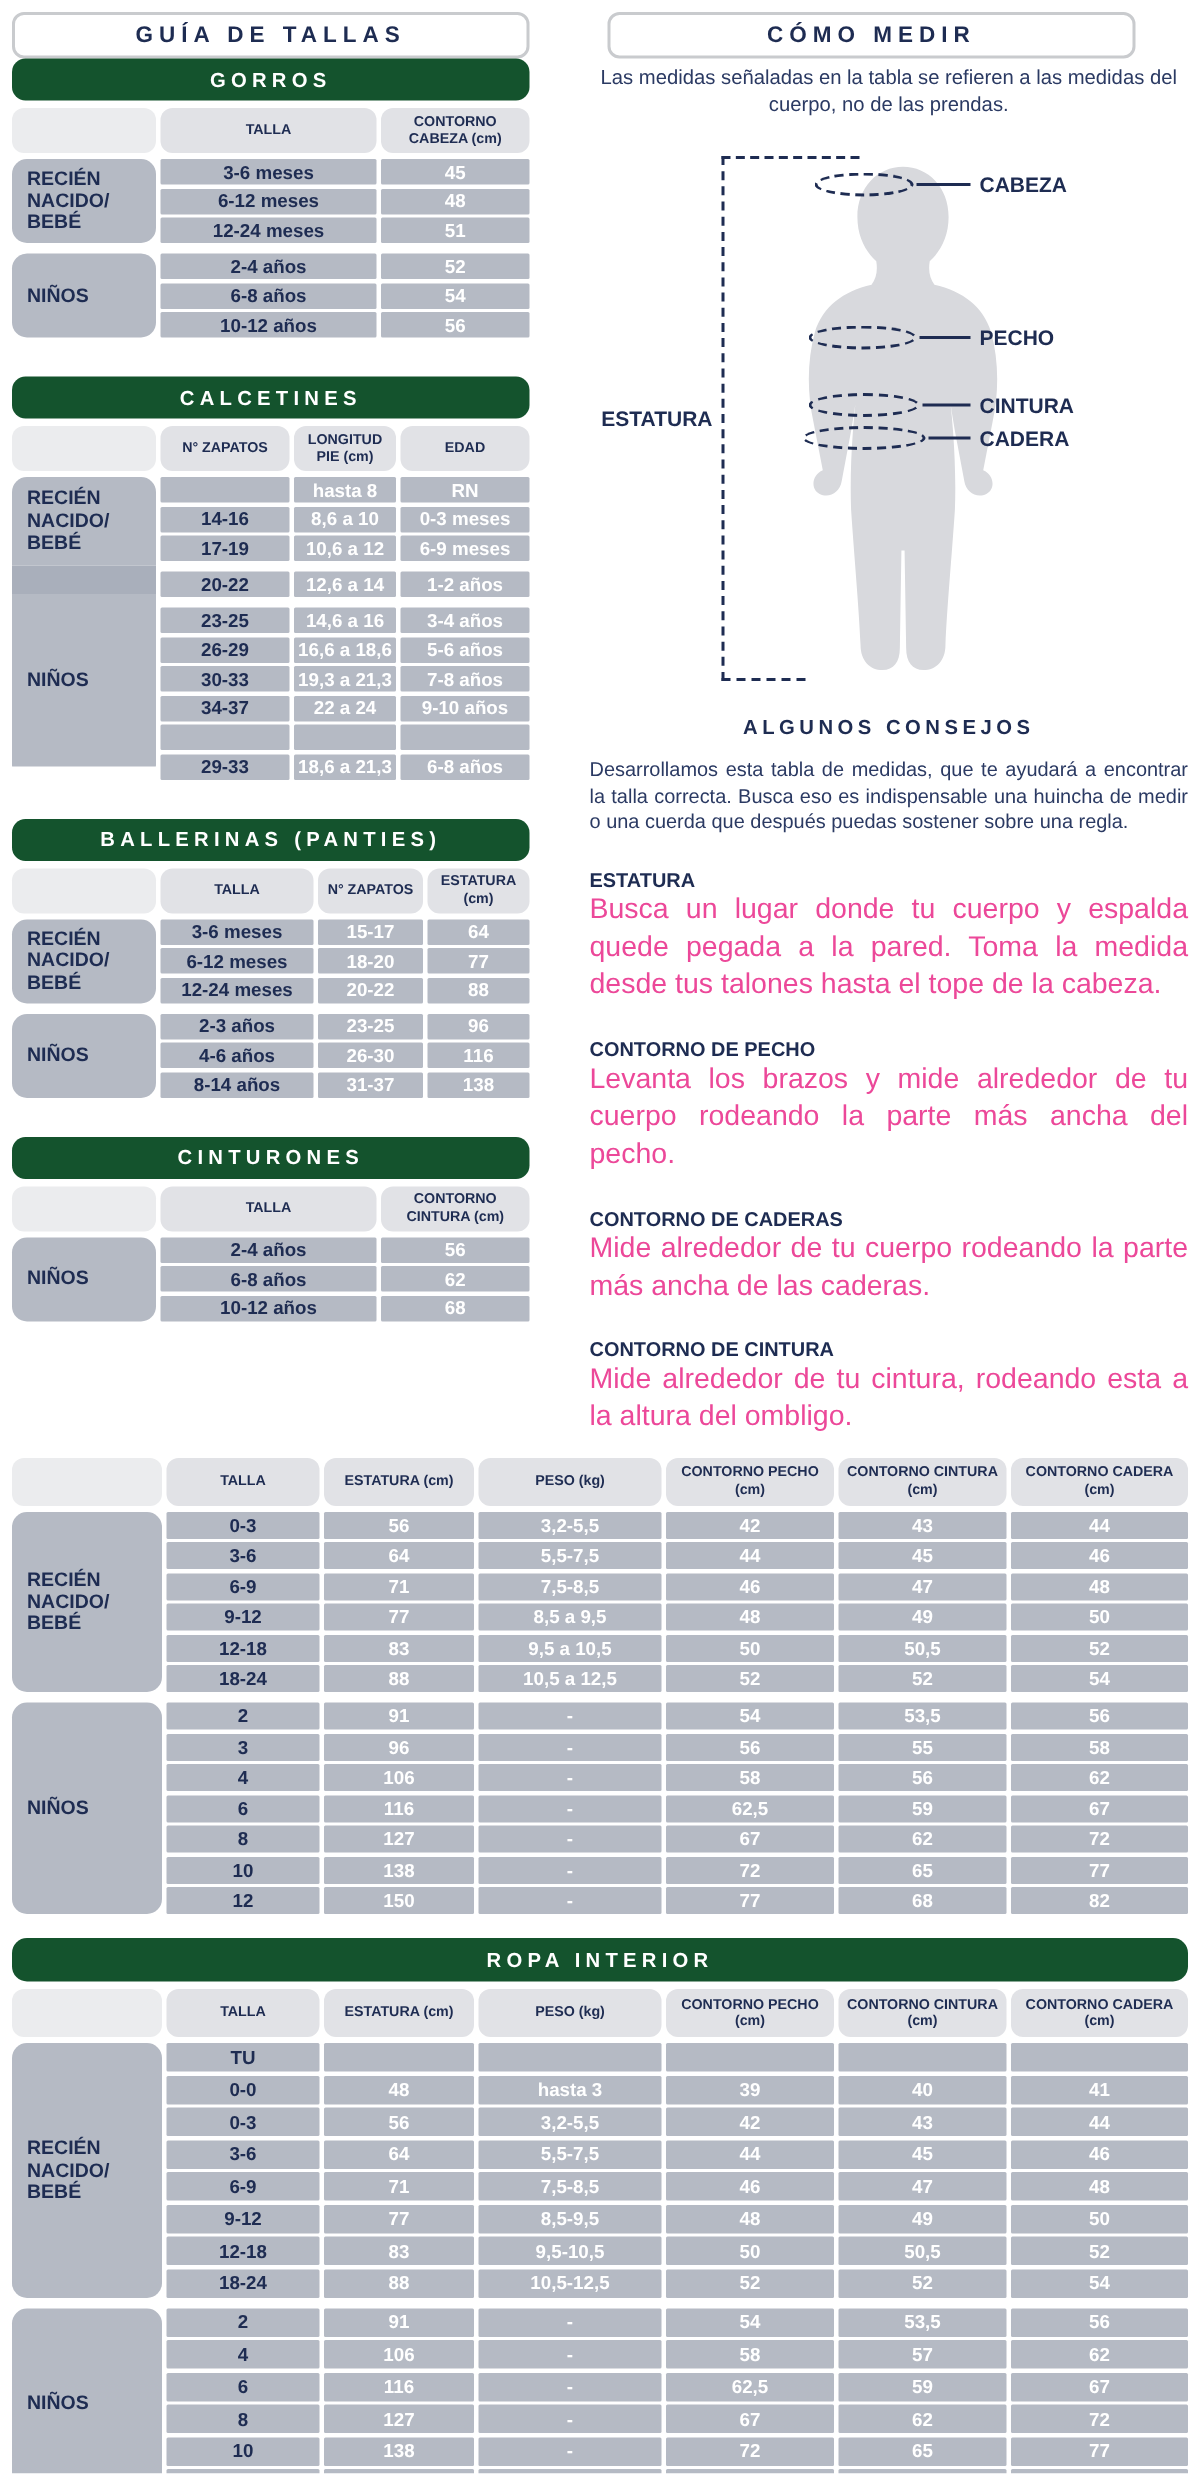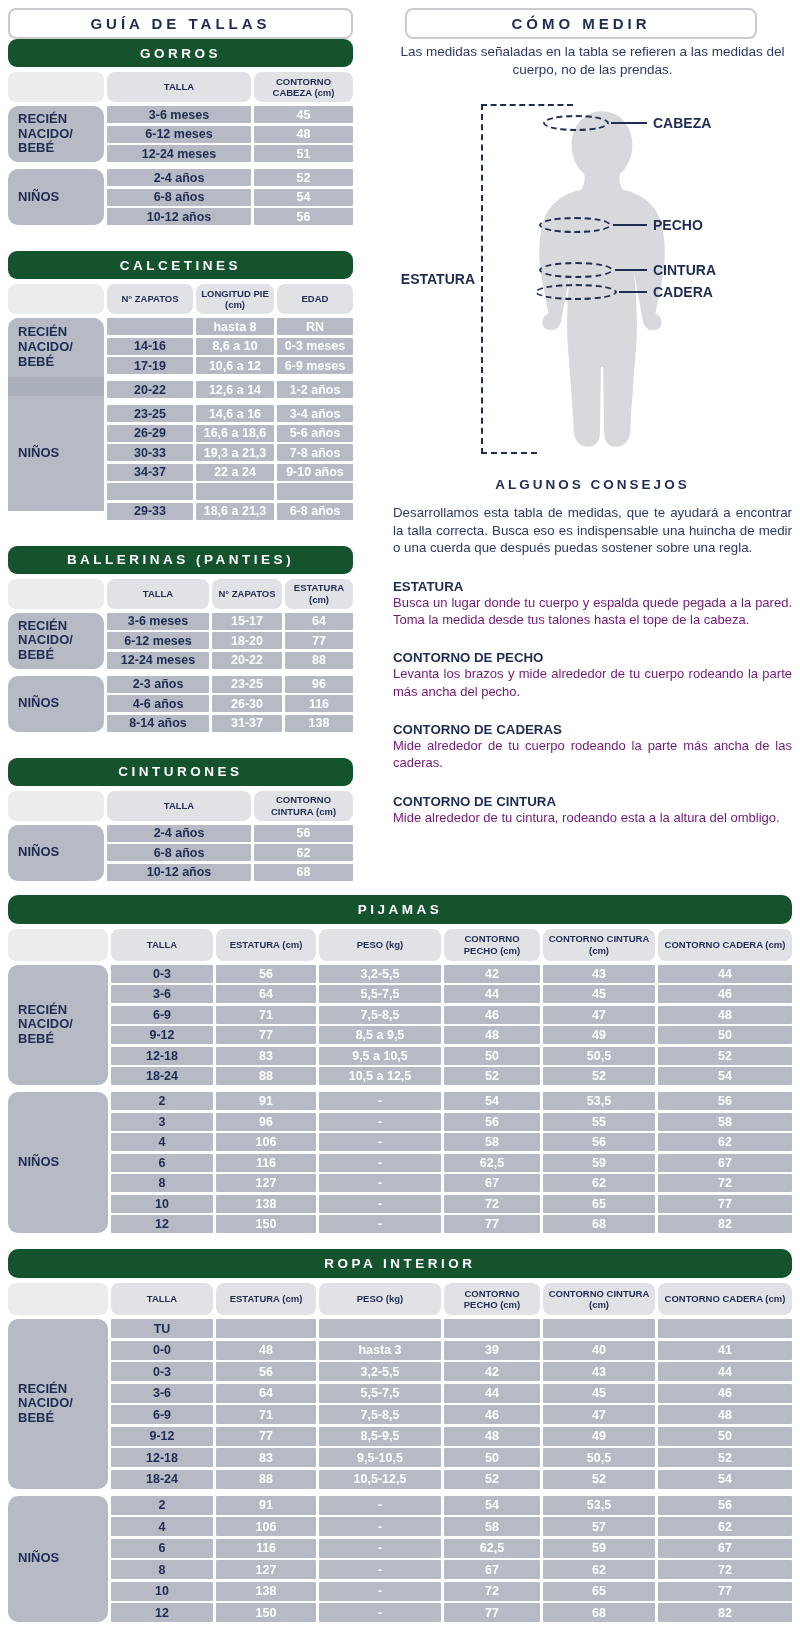--- a/index.html
+++ b/index.html
@@ -37,27 +37,27 @@
             color:#1e2c52; font-weight:bold; font-size:13px; line-height:1.12; }
   .lblock.dark { background:#a9afbb; }
   .contig .lcol { gap:0; border-radius:10px; overflow:hidden; }
   .contig .lblock { border-radius:0; }
 
   
   #t-gorros .c0, #t-cinturones .c0 { width:96px; }
   #t-gorros .c1, #t-cinturones .c1 { width:144px; }
   #t-gorros .c2, #t-cinturones .c2 { flex:1; }
   #t-calcetines .c0 { width:96px; } #t-calcetines .c1 { width:86px; }
-  #t-calcetines .c2 { width:78px; } #t-calcetines .c3 { flex:1; }
+  #t-calcetines .c2 { width:68px; } #t-calcetines .c3 { flex:1; }
   #t-ballerinas .c0 { width:96px; } #t-ballerinas .c1 { width:102px; }
   #t-ballerinas .c2 { width:70px; } #t-ballerinas .c3 { flex:1; }
   #t-calcetines { margin-top:26px; } #t-ballerinas { margin-top:26px; } #t-cinturones { margin-top:26px; }
 
   .wide .c0 { width:100px; } .wide .c1 { width:102px; } .wide .c2 { width:100px; }
-  .wide .c3 { width:122px; } .wide .c4 { width:96px; } .wide .c5 { width:112px; } .wide .c6 { flex:1; }
+  .wide .c3 { width:122px; } .wide .c4 { width:112px; } .wide .c5 { width:112px; } .wide .c6 { flex:1; }
   .wide { --ph:32px; }
   .wide .tbar { height:29px; border-radius:10px; }
   #t-pijamas { margin-top:14px; --rh:18px; }
   #t-ropa_interior { margin-top:16px; --rh:19px; }
 
   
   .intro { margin-top:4px; text-align:center; font-size:13.5px; line-height:1.33; color:#2b3a63; }
   .diagram { position:relative; height:372px; margin-top:12px; }
   .vline { position:absolute; left:88px; top:13px; height:350px; border-left:2px dashed #1e2c52; }
   .hline { position:absolute; border-top:2px dashed #1e2c52; }
@@ -78,21 +78,21 @@
   .dl-cabeza { left:260px; top:24px; }
   .dl-pecho  { left:260px; top:126px; }
   .dl-cintura{ left:260px; top:171px; }
   .dl-cadera { left:260px; top:193px; }
   .dl-estatura { left:0; top:180px; width:82px; text-align:right; }
   .consejos-h { margin-top:14px; text-align:center; font-weight:bold; font-size:13.5px;
                 letter-spacing:3px; color:#1e2c52; }
   .consejos-p { margin-top:12px; text-align:justify; font-size:13.3px; line-height:1.33; color:#2b3a63; }
   .sec { margin-top:22px; }
   .sec-h { font-weight:bold; font-size:13.3px; color:#1e2c52; }
-  .sec-p { text-align:justify; font-size:13px; line-height:1.33; color:#701a75; }
+  .sec-p { text-align:justify; font-size:19px; line-height:1.33; color:#ec4899; }
 </style>
 </head>
 <body>
 
 <div class="page">
   <div class="top">
 
     <div class="left">
       <div class="tbox">
         <span>GUÍA DE TALLAS</span>
@@ -347,21 +347,20 @@
         <p class="sec-p">Mide alrededor de tu cuerpo rodeando la parte más ancha de las caderas.</p>
       </div>
       <div class="sec">
         <div class="sec-h">CONTORNO DE CINTURA</div>
         <p class="sec-p">Mide alrededor de tu cintura, rodeando esta a la altura del ombligo.</p>
       </div>
     </div>
   </div>
 
   <div id="t-pijamas" class="tb wide">
-      <div class="tbar">PIJAMAS</div>
       <div class="thead-row">
         <div class="corner c0"></div>
         <div class="pill c1">TALLA</div>
         <div class="pill c2">ESTATURA (cm)</div>
         <div class="pill c3">PESO (kg)</div>
         <div class="pill c4">CONTORNO PECHO (cm)</div>
         <div class="pill c5">CONTORNO CINTURA (cm)</div>
         <div class="pill c6">CONTORNO CADERA (cm)</div>
       </div>
       <div class="tbody-row">

